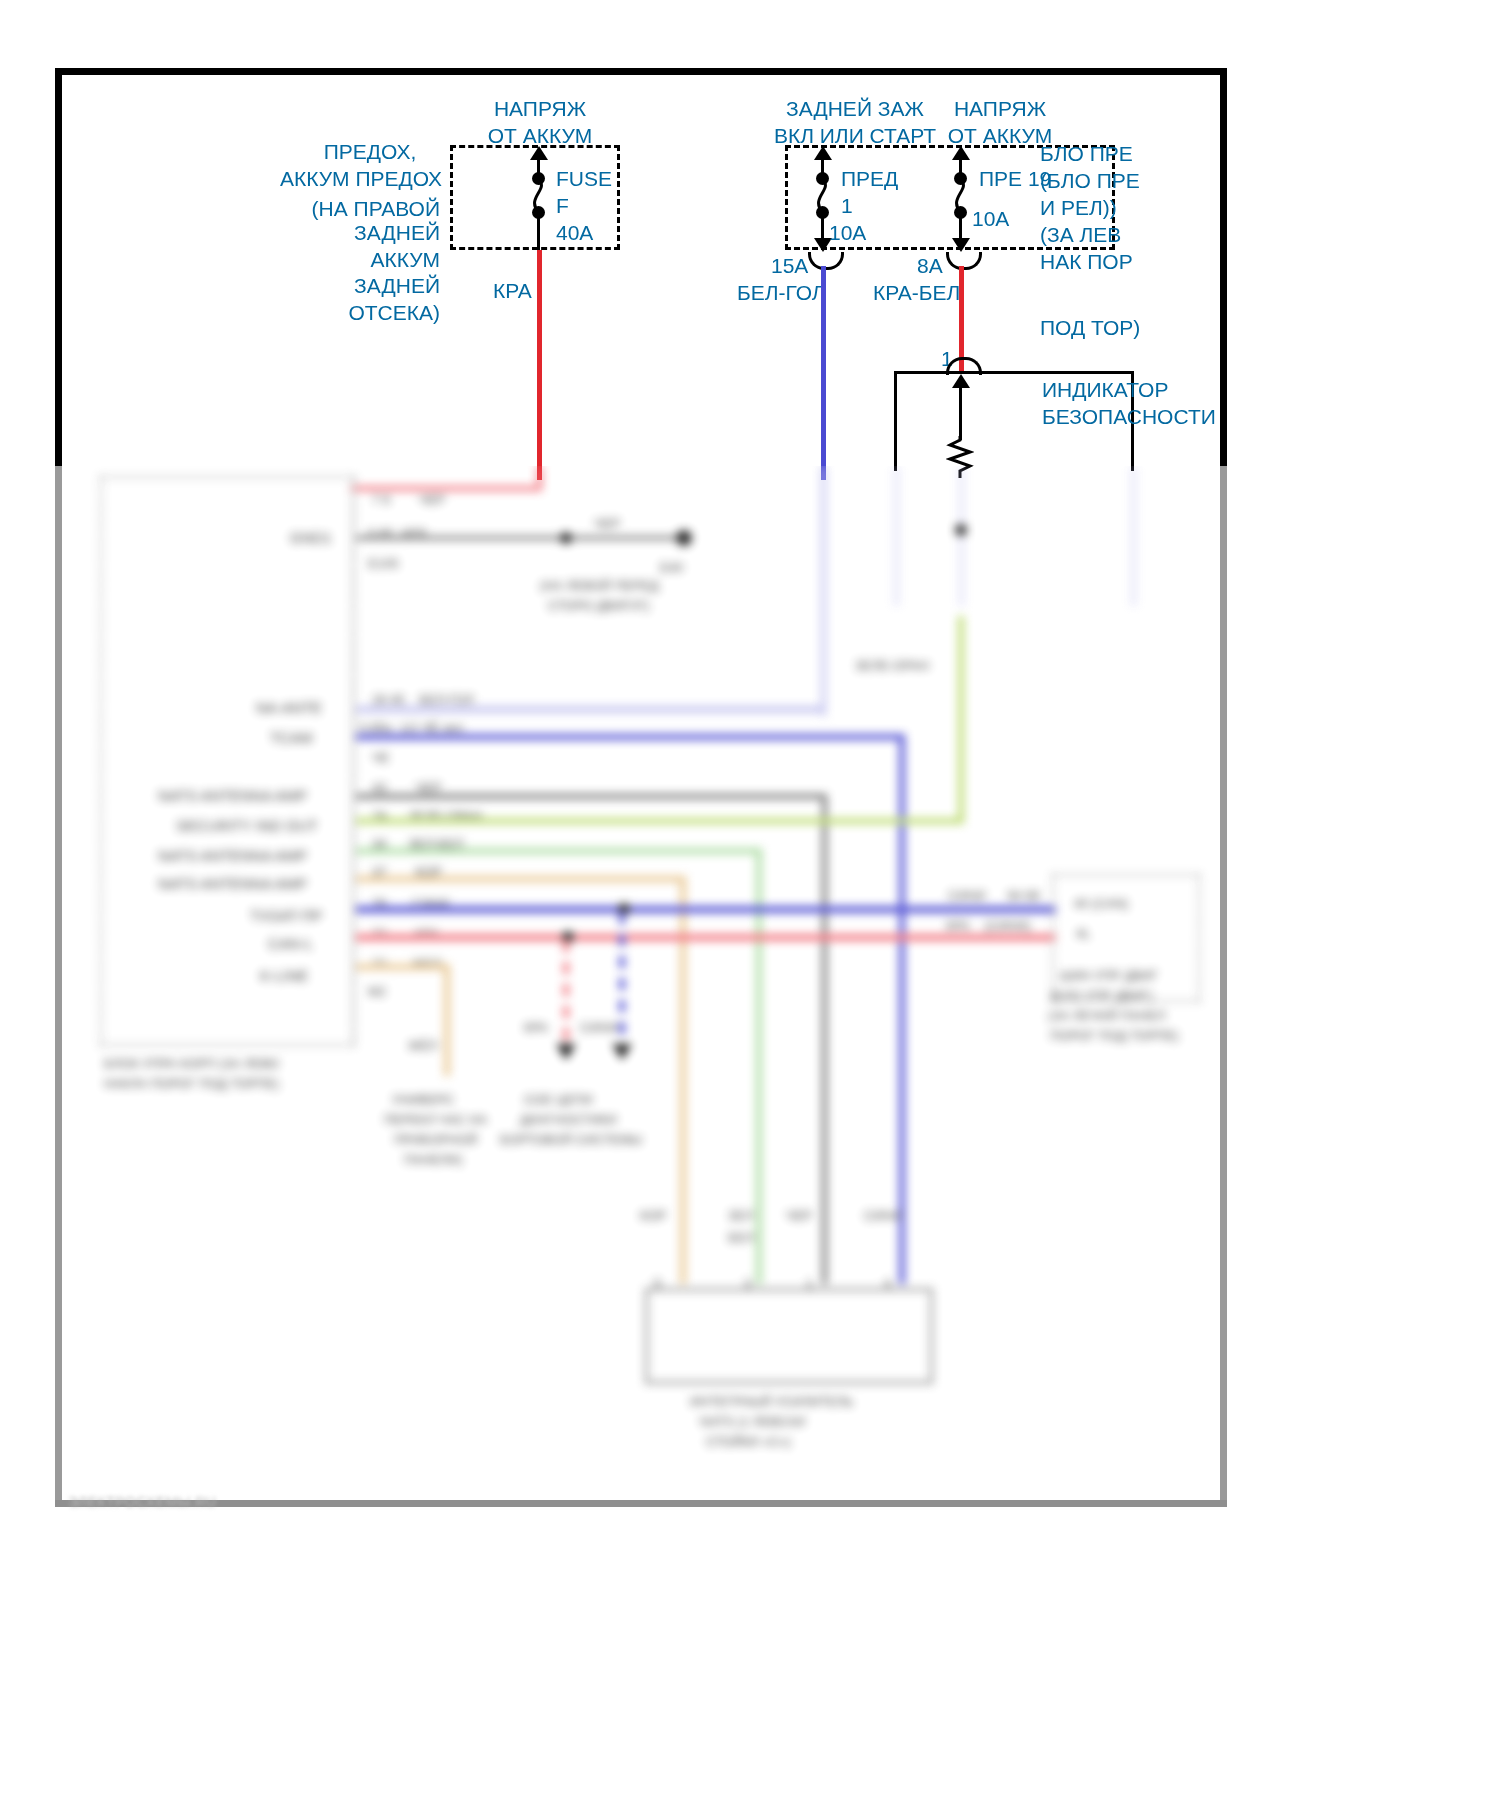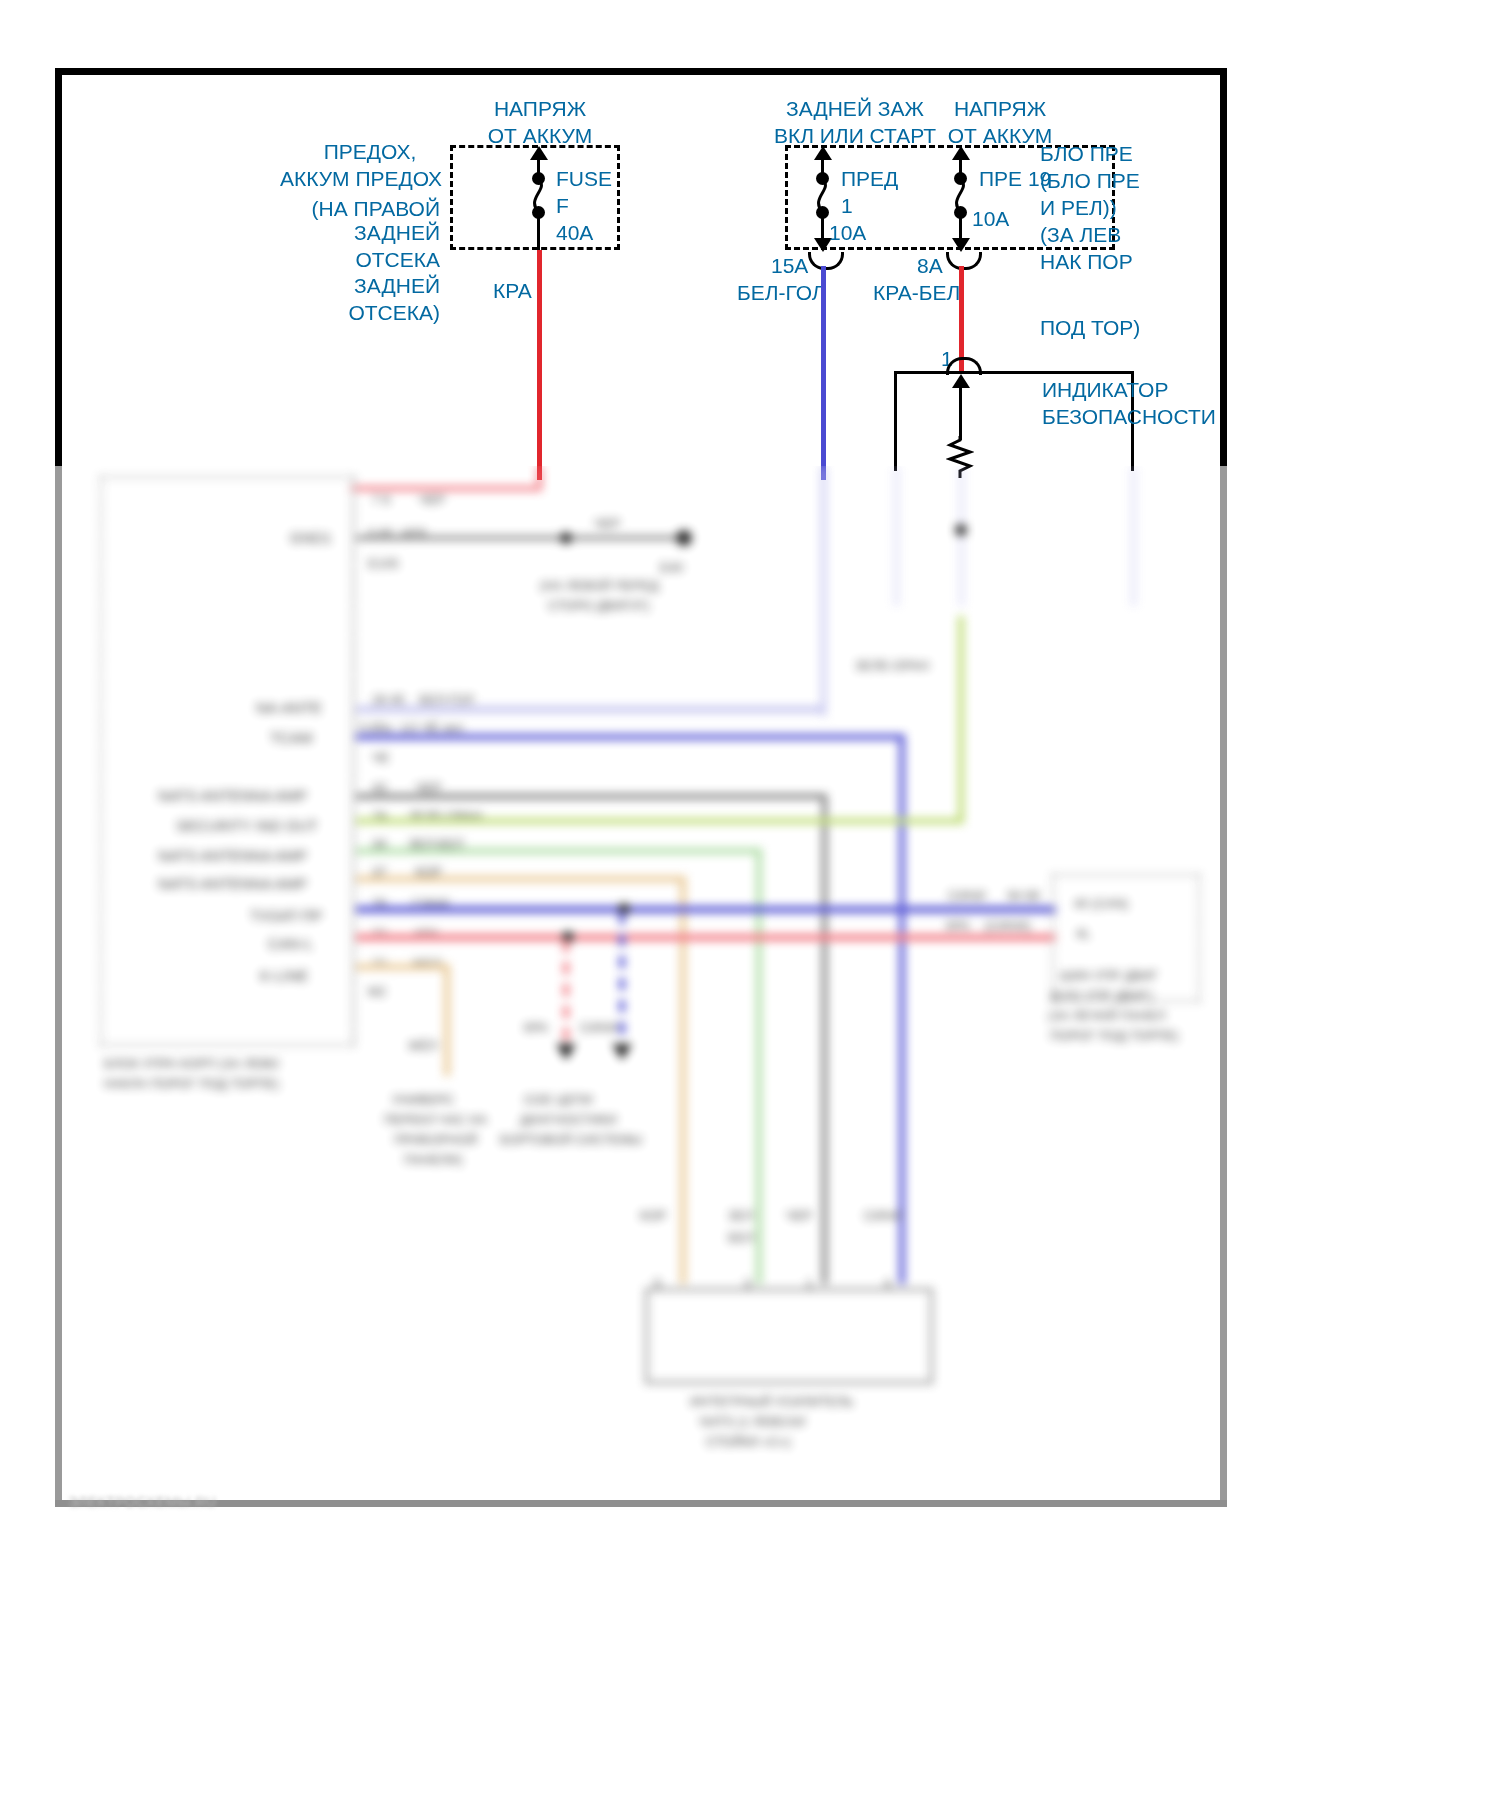--- a/index.html
+++ b/index.html
@@ -100,21 +100,21 @@
 
   <div class="sharp">
 
     <div class="lbl c" style="left:420px;top:95px;width:240px;">НАПРЯЖ</div>
     <div class="lbl c" style="left:420px;top:122px;width:240px;">ОТ АККУМ</div>
 
     <div class="lbl r" style="left:300px;top:138px;width:140px;text-align:center;">ПРЕДОХ,</div>
     <div class="lbl r" style="left:280px;top:165px;width:160px;">АККУМ ПРЕДОХ</div>
     <div class="lbl r" style="left:290px;top:195px;width:150px;">(НА ПРАВОЙ</div>
     <div class="lbl r" style="left:300px;top:219px;width:140px;">ЗАДНЕЙ</div>
-    <div class="lbl r" style="left:300px;top:246px;width:140px;">ОТСЕКА</div>
+    <div class="lbl r" style="left:300px;top:246px;width:140px;">АККУМ</div>
     <div class="lbl r" style="left:290px;top:246px;width:150px;opacity:0;"></div>
     <div class="lbl r" style="left:290px;top:272px;width:150px;">ЗАДНЕЙ</div>
     <div class="lbl r" style="left:290px;top:299px;width:150px;">ОТСЕКА)</div>
 
     <div class="dbox" style="left:450px;top:145px;width:170px;height:105px;"></div>
 
     <div class="arrow-up" style="left:530px;top:146px;"></div>
     <div class="vline" style="left:537px;top:158px;height:20px;"></div>
     <div class="dot" style="left:532px;top:172px;"></div>
 

